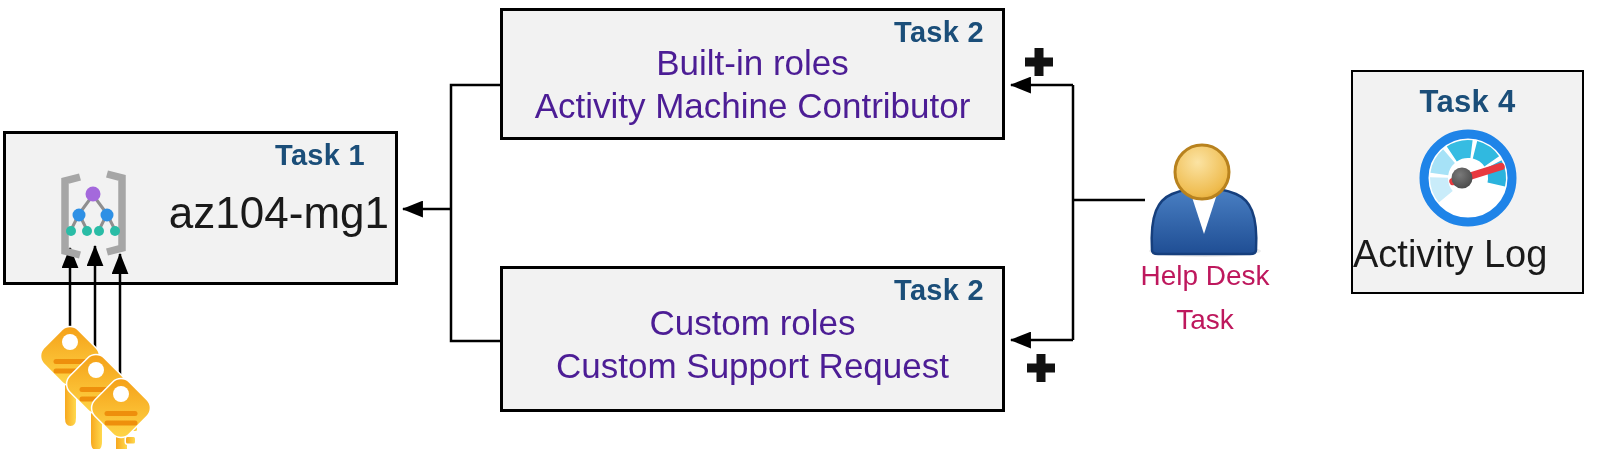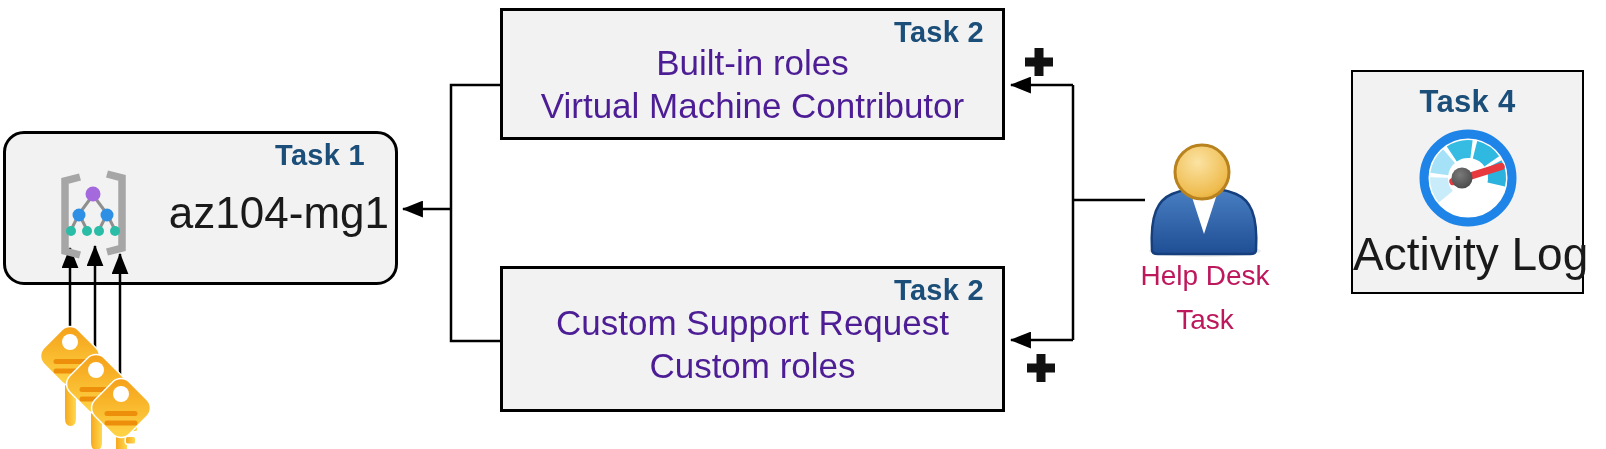--- a/index.html
+++ b/index.html
@@ -3,43 +3,43 @@
 <meta charset="utf-8">
 <style>
   html,body{margin:0;padding:0;background:#ffffff;}
   #canvas{
     position:relative;width:1606px;height:449px;background:#ffffff;overflow:hidden;
     font-family:"Liberation Sans","DejaVu Sans",sans-serif;color:#1a1a1a;
   }
   .task-box{
     position:absolute;box-sizing:border-box;background:#f2f2f2;border:3px solid #000000;
   }
-  #task1-box{left:3px;top:131px;width:395px;height:154px;border-radius:21px;}
+  #task1-box{left:3px;top:131px;width:395px;height:154px;}
   #task2-box{left:500px;top:8px;width:505px;height:132px;}
   #task3-box{left:500px;top:266px;width:505px;height:146px;}
   #task4-box{left:1351px;top:70px;width:233px;height:224px;border-width:2px;}
   .task-label{
     position:absolute;top:5px;right:18px;font-size:29px;font-weight:bold;color:#1b4e79;
     letter-spacing:0.3px;white-space:nowrap;
   }
   #task1-box .task-label{right:30px;}
   #task4-box .task-label{left:0;right:0;top:12px;text-align:center;font-size:31px;}
   .box-lines{
     position:absolute;left:0;right:0;text-align:center;font-size:35px;line-height:43px;
     color:#4c1d95;white-space:nowrap;
   }
   #task2-box .box-lines{top:30px;}
   #task3-box .box-lines{top:32px;}
   #task1-title{
     position:absolute;left:118px;right:6px;top:53px;text-align:right;
     font-size:44px;line-height:52px;color:#1a1a1a;white-space:nowrap;
   }
   #task4-title{
-    position:absolute;left:0;right:0;top:158px;text-align:center;
-    font-size:46px;line-height:48px;color:#1a1a1a;white-space:nowrap;
+    position:absolute;left:0;right:0;top:158px;text-align:left;
+    font-size:38px;line-height:48px;color:#1a1a1a;white-space:nowrap;
   }
   #actor-name{
     position:absolute;left:1105px;top:254px;width:200px;text-align:center;
     font-size:28px;line-height:44px;color:#be185d;white-space:nowrap;
   }
   #overlay{position:absolute;left:0;top:0;width:1606px;height:449px;pointer-events:none;}
 </style>
 </head>
 <body>
 
@@ -47,29 +47,29 @@
 
   <div id="task1-box" class="task-box">
     <div class="task-label">Task 1</div>
     <div id="task1-title">az104-mg1</div>
   </div>
 
   <div id="task2-box" class="task-box">
     <div class="task-label">Task 2</div>
     <div class="box-lines">
       <div>Built-in roles</div>
-      <div>Virtual Machine Contributor</div>
+      <div>Activity Machine Contributor</div>
     </div>
   </div>
 
   <div id="task3-box" class="task-box">
     <div class="task-label">Task 2</div>
     <div class="box-lines">
+      <div>Custom roles</div>
       <div>Custom Support Request</div>
-      <div>Custom roles</div>
     </div>
   </div>
 
   <div id="task4-box" class="task-box">
     <div class="task-label">Task 4</div>
     <div id="task4-title">Activity Log</div>
   </div>
 
   <div id="actor-name">
     <div>Help Desk</div>

